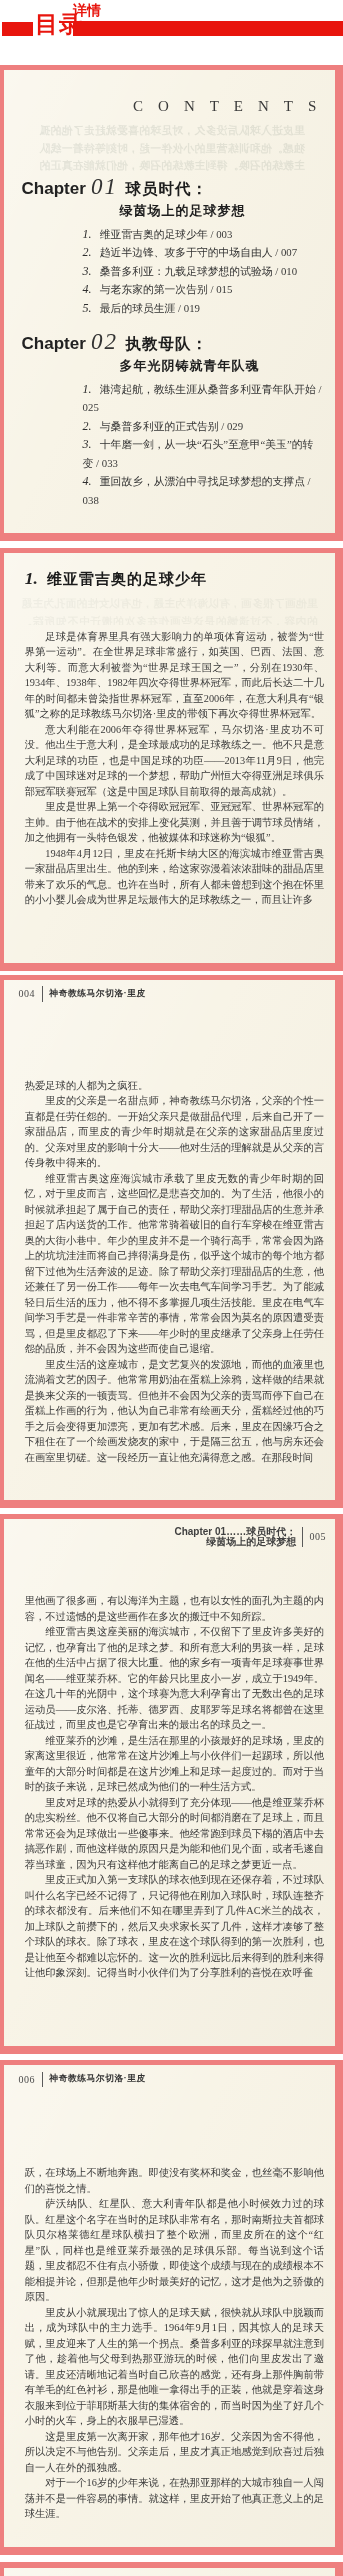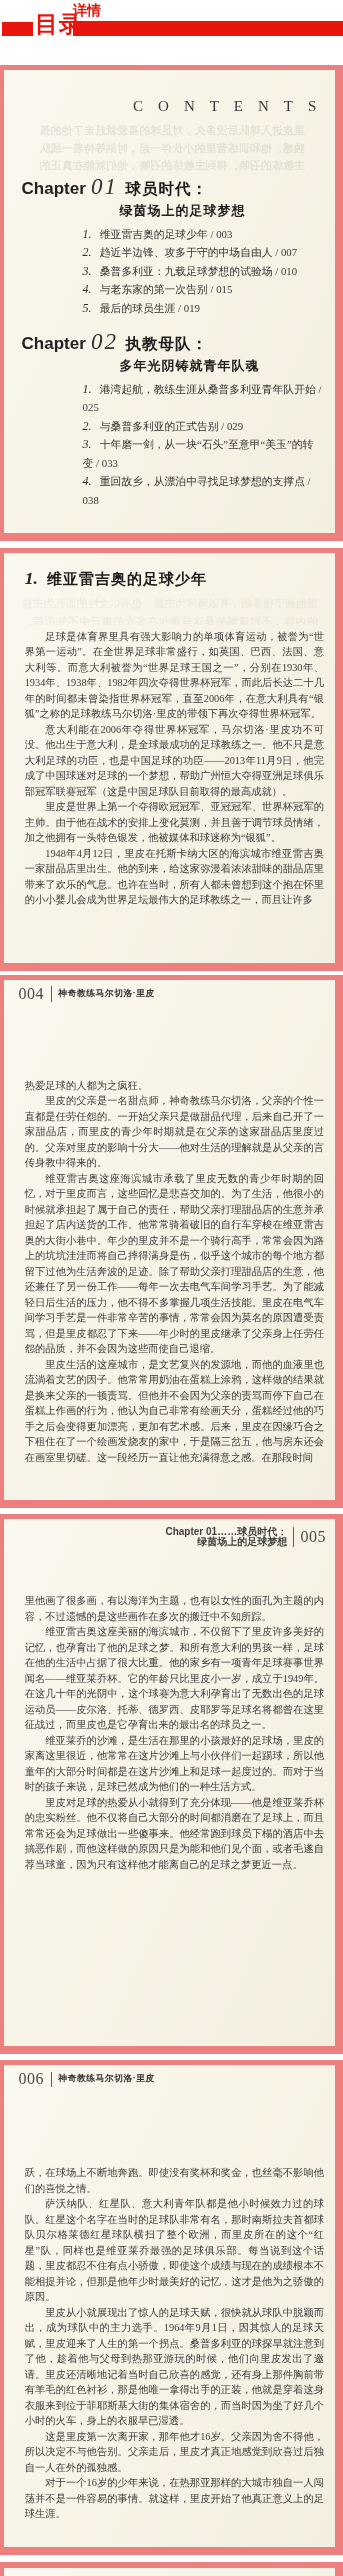--- a/index.html
+++ b/index.html
@@ -33,21 +33,21 @@
   .txt p.cont{text-indent:0;}
 
   
   .sec-h{display:flex;align-items:baseline;margin:8.2px 0 6.2px 20.6px;}
   .sec-num{font-style:italic;font-weight:700;font-size:17.5px;margin-right:9.3px;color:#222;}
   .sec-title{font-family:"Liberation Sans","DejaVu Sans",sans-serif;font-weight:800;font-size:15px;
     letter-spacing:1px;color:#1c1c1c;}
 
   
   .pfoot-l{display:flex;align-items:center;margin:5.2px 0 0 14.4px;height:17.5px;}
-  .pfoot-num{font-size:16px;color:#4a4a4a;letter-spacing:0.5px;}
+  .pfoot-num{font-size:10px;color:#4a4a4a;letter-spacing:0.5px;}
   .pfoot-bar{width:1px;height:15.5px;background:#5a5a5a;margin:0 6.2px 0 7.2px;}
   .pfoot-title{font-family:"Liberation Sans","DejaVu Sans",sans-serif;font-weight:700;font-size:8.8px;color:#333;letter-spacing:0.5px;}
   .pfoot-r{display:flex;justify-content:flex-end;align-items:center;margin:6.2px 9.3px 0 0;height:23px;}
   .pfoot-rlines{text-align:right;font-family:"Liberation Sans","DejaVu Sans",sans-serif;font-weight:700;
     font-size:10px;line-height:9.8px;color:#3f3f3f;}
   .pfoot-rbar{width:1px;height:19.6px;background:#5a5a5a;margin:0 6.2px;}
 
   
   .bleed{transform:scaleX(-1);color:#69796d;opacity:.14;filter:blur(0.3px);overflow:hidden;
     font-family:"Liberation Sans","DejaVu Sans",sans-serif;font-weight:700;
@@ -164,20 +164,21 @@
       </div>
       <span class="pfoot-rbar"></span>
       <span class="pfoot-num">005</span>
     </div>
     <div class="spacer" style="height:45px;"></div>
     <div class="txt">
         <p class="para cont">里他画了很多画，有以海洋为主题，也有以女性的面孔为主题的内容，不过遗憾的是这些画作在多次的搬迁中不知所踪。</p>
         <p class="para">维亚雷吉奥这座美丽的海滨城市，不仅留下了里皮许多美好的记忆，也孕育出了他的足球之梦。和所有意大利的男孩一样，足球在他的生活中占据了很大比重。他的家乡有一项青年足球赛事世界闻名——维亚莱乔杯。它的年龄只比里皮小一岁，成立于1949年。在这几十年的光阴中，这个球赛为意大利孕育出了无数出色的足球运动员——皮尔洛、托蒂、德罗西、皮耶罗等足球名将都曾在这里征战过，而里皮也是它孕育出来的最出名的球员之一。</p>
         <p class="para">维亚莱乔的沙滩，是生活在那里的小孩最好的足球场，里皮的家离这里很近，他常常在这片沙滩上与小伙伴们一起踢球，所以他童年的大部分时间都是在这片沙滩上和足球一起度过的。而对于当时的孩子来说，足球已然成为他们的一种生活方式。</p>
         <p class="para">里皮对足球的热爱从小就得到了充分体现——他是维亚莱乔杯的忠实粉丝。他不仅将自己大部分的时间都消磨在了足球上，而且常常还会为足球做出一些傻事来。他经常跑到球员下榻的酒店中去搞恶作剧，而他这样做的原因只是为能和他们见个面，或者毛遂自荐当球童，因为只有这样他才能离自己的足球之梦更近一点。</p>
+        <p class="para">里皮正式加入第一支球队的球衣他到现在还保存着，不过球队叫什么名字已经不记得了，只记得他在刚加入球队时，球队连整齐的球衣都没有。后来他们不知在哪里弄到了几件AC米兰的战衣，加上球队之前攒下的，然后又央求家长买了几件，这样才凑够了整个球队的球衣。除了球衣，里皮在这个球队得到的第一次胜利，也是让他至今都难以忘怀的。这一次的胜利远比后来得到的胜利来得让他印象深刻。记得当时小伙伴们为了分享胜利的喜悦在欢呼雀</p>
       </div>
   </div>
 </section>
 
 <section class="shot s5">
   <div class="page">
     <div class="pfoot-l">
       <span class="pfoot-num">006</span>
       <span class="pfoot-bar"></span>
       <span class="pfoot-title">神奇教练马尔切洛·里皮</span>

